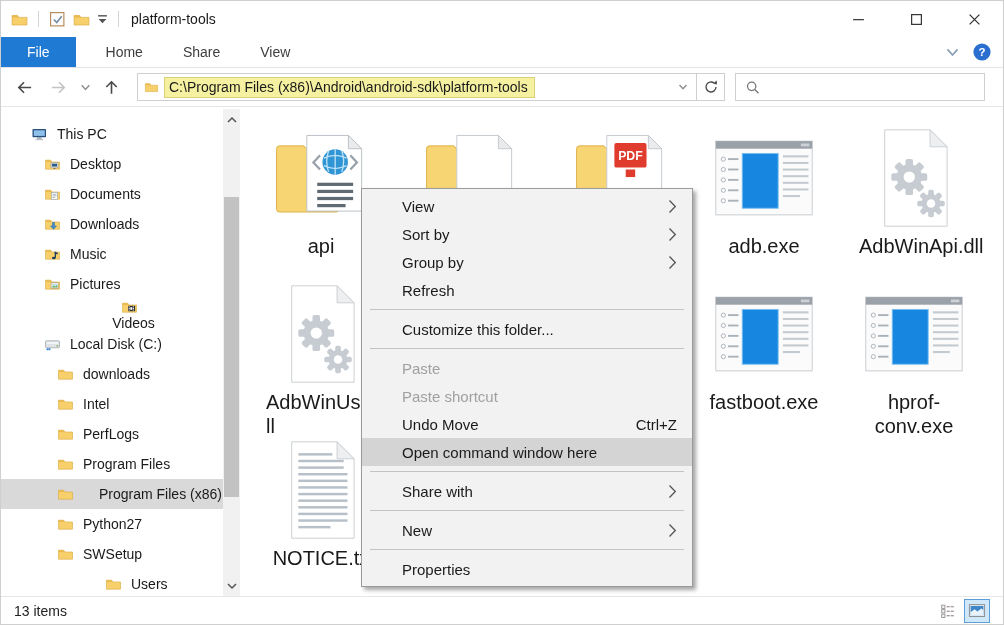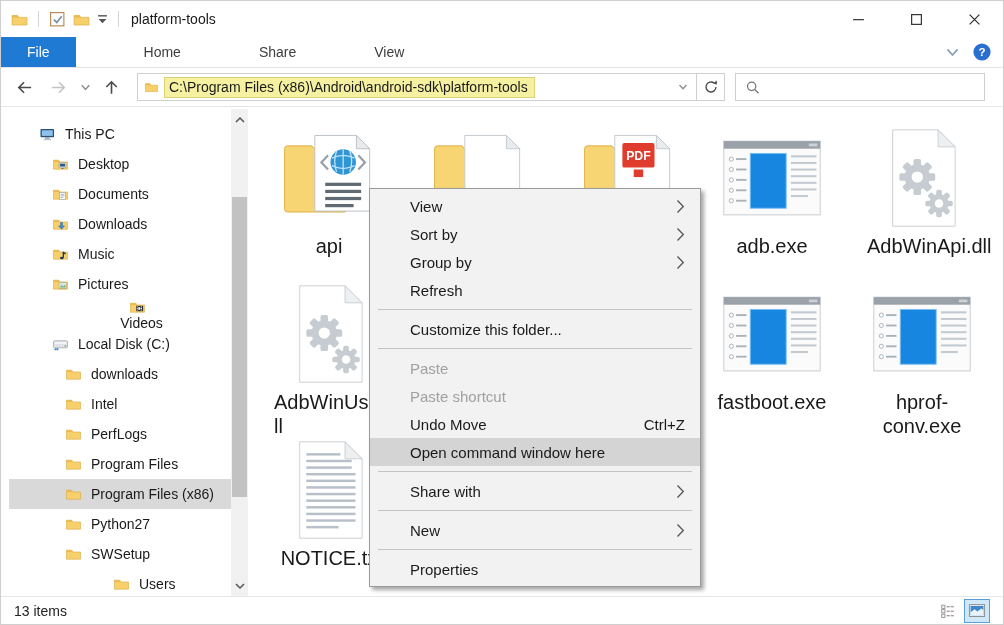--- a/index.html
+++ b/index.html
@@ -17,21 +17,21 @@
   .titlebar { height:36px; display:flex; align-items:center; }
   .qat { display:flex; align-items:center; padding-left:10px; gap:7px; }
   .qat .ic { width:17px; height:17px; }
   .qat-sep { width:1px; height:16px; background:#d6d6d6; margin:0 3px; }
   .window-title { font-size:14px; margin-left:9px; white-space:nowrap; }
   .win-controls { margin-left:auto; display:flex; height:100%; }
   .win-btn { width:58px; height:100%; display:flex; align-items:center; justify-content:center; }
   .win-btn svg { width:13px; height:13px; }
 
   
-  .ribbon { height:31px; display:flex; align-items:stretch; border-bottom:1px solid #e1e5e9;gap:38px; }
+  .ribbon { height:31px; display:flex; align-items:stretch; border-bottom:1px solid #e1e5e9; }
   .file-tab { background:#1f7ad4; color:#fff; font-size:14px; padding:0 26px; display:flex; align-items:center; }
   .rtab { font-size:14px; color:#3d3d3d; padding:0 10px; margin-left:20px; display:flex; align-items:center; }
   .ribbon-right { margin-left:auto; display:flex; align-items:center; gap:13px; padding-right:12px; }
   .ribbon-right .ic { width:15px; height:15px; }
   .ribbon-right .help-ic { width:18px; height:18px; }
 
   
   .toolbar { height:39px; display:flex; align-items:center; padding-left:6px; border-bottom:1px solid #e6e6e6; }
   .nav-btn { height:30px; display:flex; align-items:center; justify-content:center; }
   .nav-back,.nav-fwd { width:34px; } .nav-hist { width:20px; } .nav-up { width:32px; }
@@ -46,25 +46,25 @@
   .addr-chevron svg { width:12px; height:12px; }
   .refresh-btn { width:29px; height:28px; border:1px solid #cfcfcf; margin-left:-1px;
     display:flex; align-items:center; justify-content:center; background:#fff; }
   .refresh-btn svg { width:16px; height:16px; }
   .searchbox { margin-left:10px; width:250px; height:28px; border:1px solid #cfcfcf;
     display:flex; align-items:center; padding:0 9px; background:#fff; }
   .search-placeholder { color:#9a9a9a; font-size:14px; flex:1; white-space:nowrap; overflow:hidden; }
   .searchbox svg { width:15px; height:15px; flex:0 0 auto; }
 
   
-  .app-body { position:absolute; top:108px; bottom:28px; left:0; right:0; display:flex;padding-left:8px; }
+  .app-body { position:absolute; top:108px; bottom:28px; left:0; right:0; display:flex; }
 
   .sidebar { width:240px; position:relative; padding-top:10px; flex:0 0 auto; }
   .sb-item { height:30px; width:222px; display:flex; align-items:center; font-size:14px; }
-  .sb-item.selected { background:#d9d9d9; }
+  .sb-item.selected { background:#d9d9d9;gap:16px; }
   .sb-item .ic { width:17px; height:16px; margin-right:9px; flex:0 0 auto; }
   .sb-label { white-space:nowrap; }
 
   .sb-scrollbar { position:absolute; right:1px; top:0; bottom:0; width:17px; background:#f1f1f1; }
   .sb-arrow { position:absolute; left:0; width:17px; height:17px; display:flex; align-items:center; justify-content:center; }
   .sb-arrow svg { width:10px; height:8px; }
   .sb-arrow.up { top:2px; } .sb-arrow.down { bottom:2px; }
   .sb-thumb { position:absolute; left:1px; width:15px; top:88px; height:300px; background:#c2c2c2; }
 
   .content { flex:1; position:relative; }

